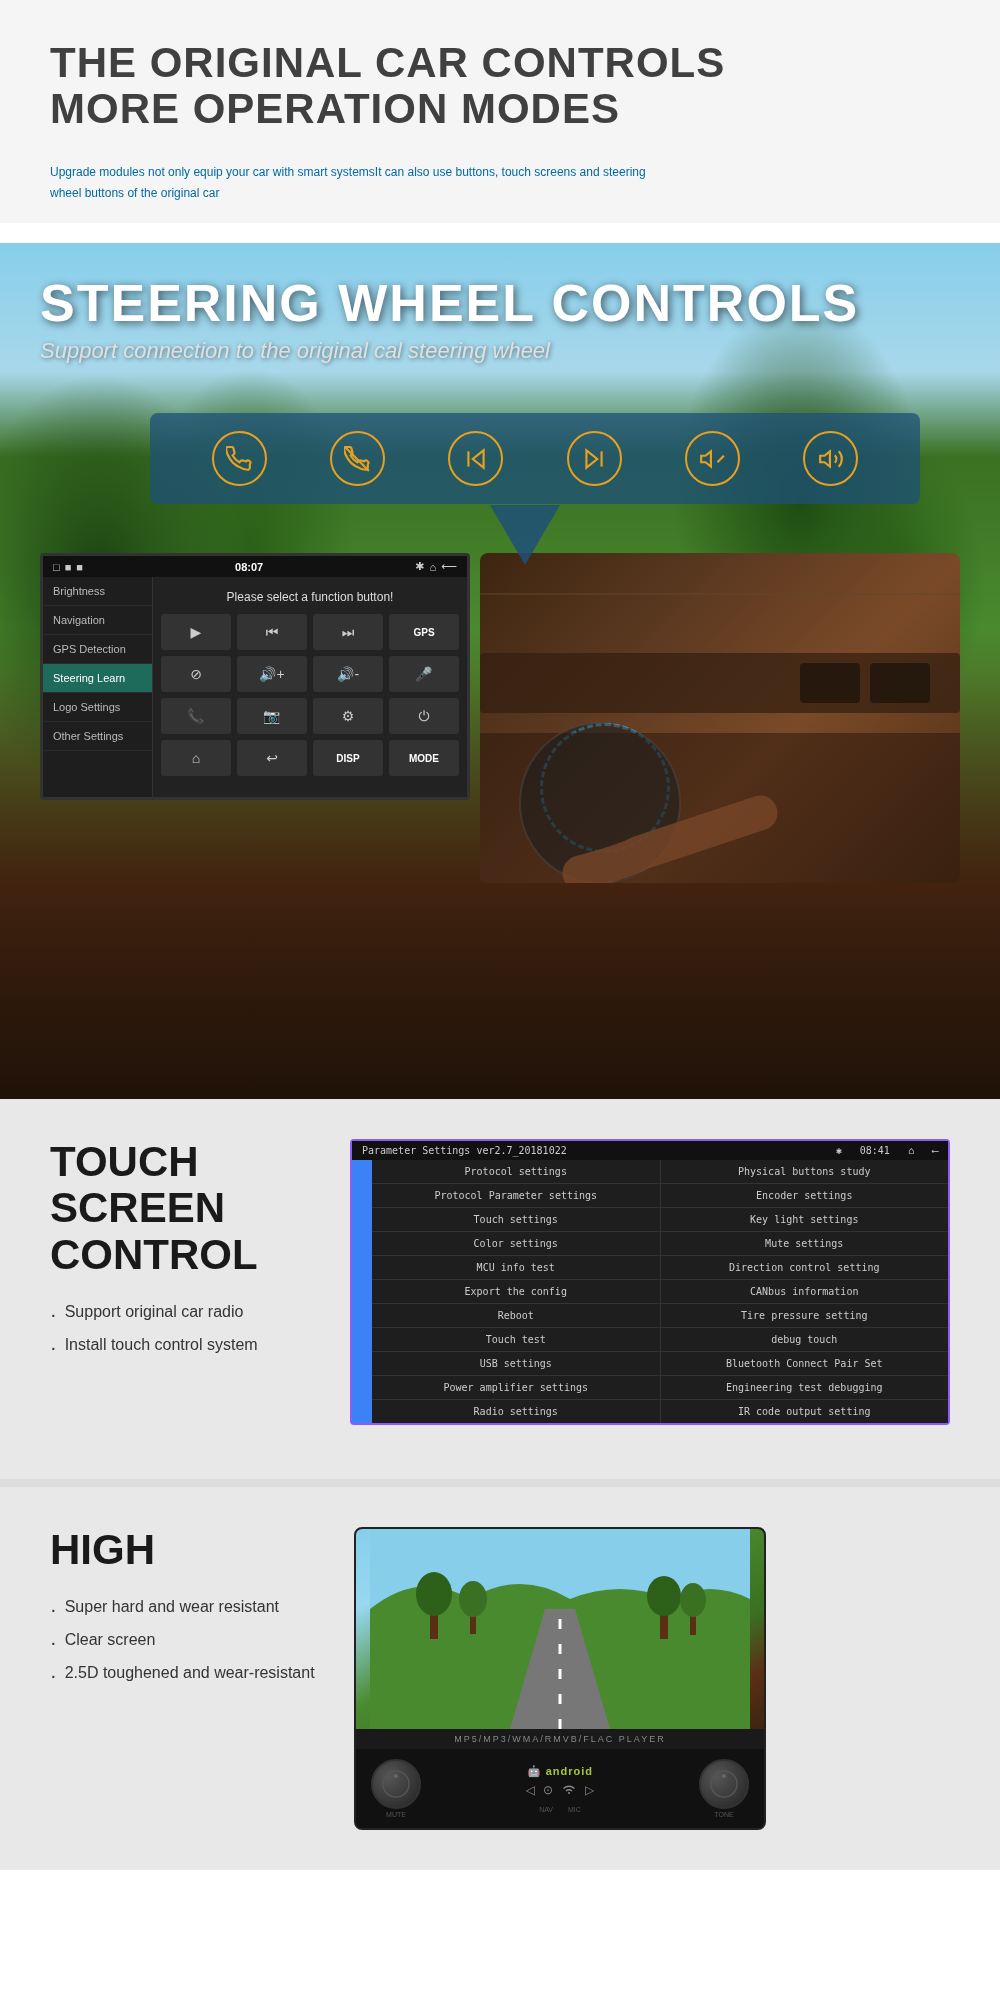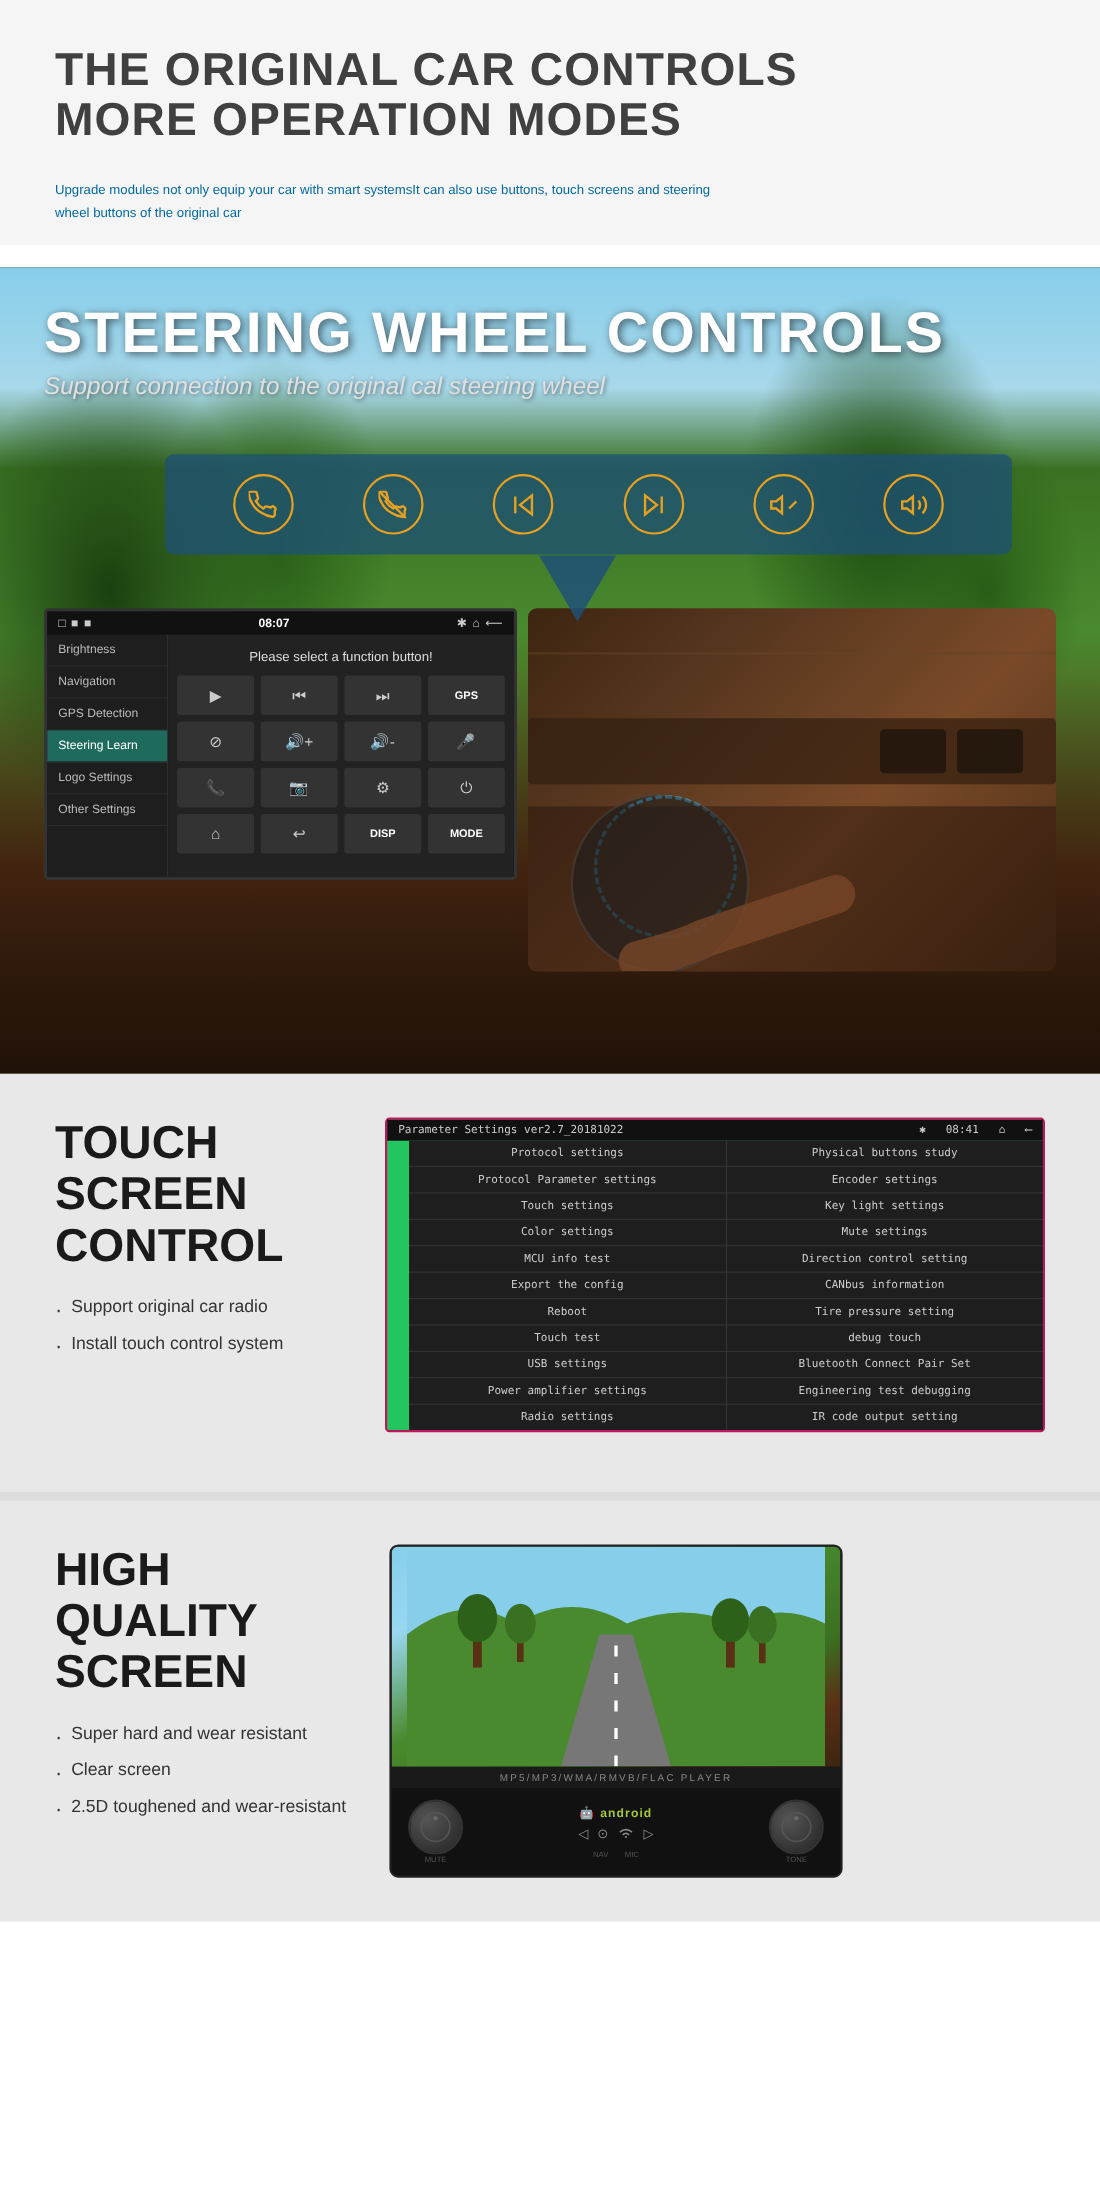--- a/index.html
+++ b/index.html
@@ -29,21 +29,21 @@
       font-size: 12px;
       color: #0369a1;
       line-height: 1.7;
       max-width: 600px;
     }
 
     
     .steering-section {
       position: relative;
       width: 100%;
-      height: 733px;
+      height: 856px;
       background: linear-gradient(
         to bottom,
         #2d5a1b 0%,
         #3a7022 30%,
         #4a8a2e 50%,
         #3d6e24 70%,
         #2a4f18 100%
       );
       overflow: hidden;
       margin-top: 20px;
@@ -271,22 +271,22 @@
     }
     .touch-bullet::before {
       content: '·';
       font-size: 20px;
       color: #333;
     }
 
     
     .param-screen {
       flex: 1;
-      background: #22c55e;
-      border: 2px solid #be185d;
+      background: #3b82f6;
+      border: 2px solid #8b5cf6;
       border-radius: 4px;
       font-family: monospace;
       font-size: 10px;
     }
     .param-statusbar {
       background: #111;
       padding: 4px 10px;
       display: flex;
       justify-content: space-between;
       color: #ccc;
@@ -603,21 +603,20 @@
       <div class="param-cell">Radio settings</div>
       <div class="param-cell">IR code output setting</div>
     </div>
   </div>
 </div>
 
 <div class="quality-section">
   <div class="quality-text">
     <h2 class="quality-title">
       <span>HIGH</span><br>
-      <span>QUALITY SCREEN</span>
     </h2>
     <div class="quality-bullets">
       <div class="quality-bullet">Super hard and wear resistant</div>
       <div class="quality-bullet">Clear screen</div>
       <div class="quality-bullet">2.5D toughened and wear-resistant</div>
     </div>
   </div>
 
   <div class="device-mockup">
     <div class="device-outer">

